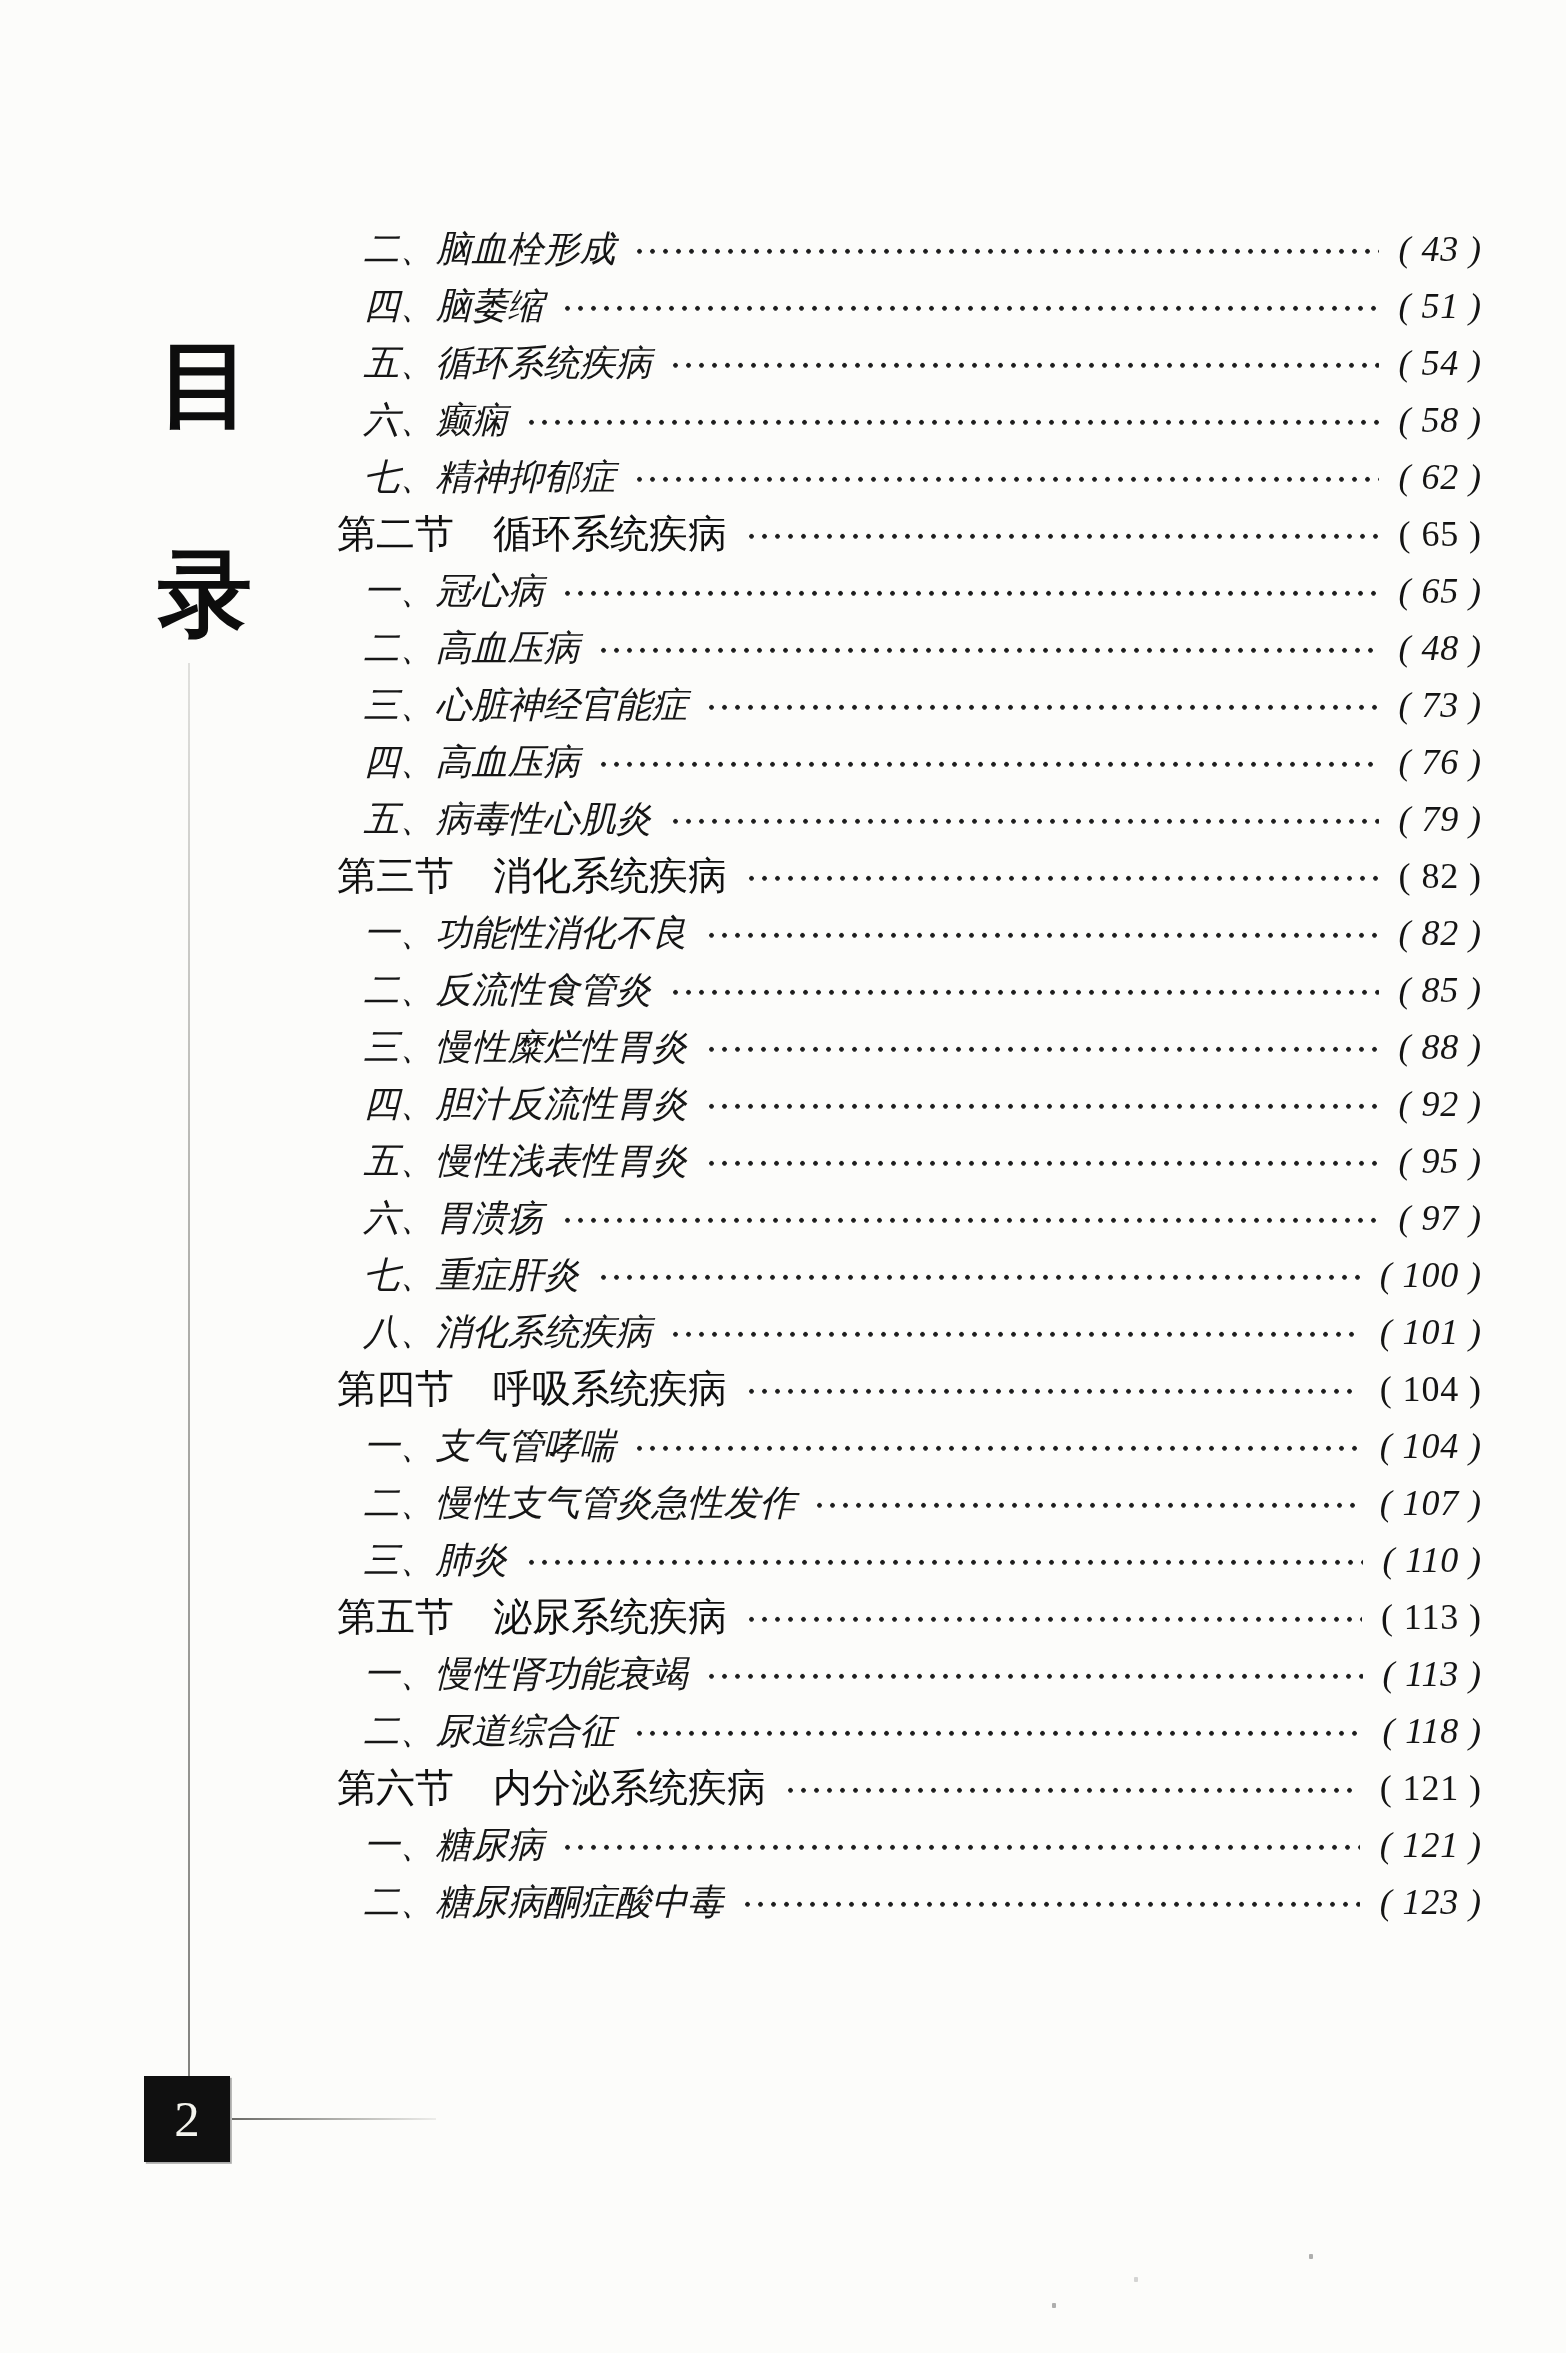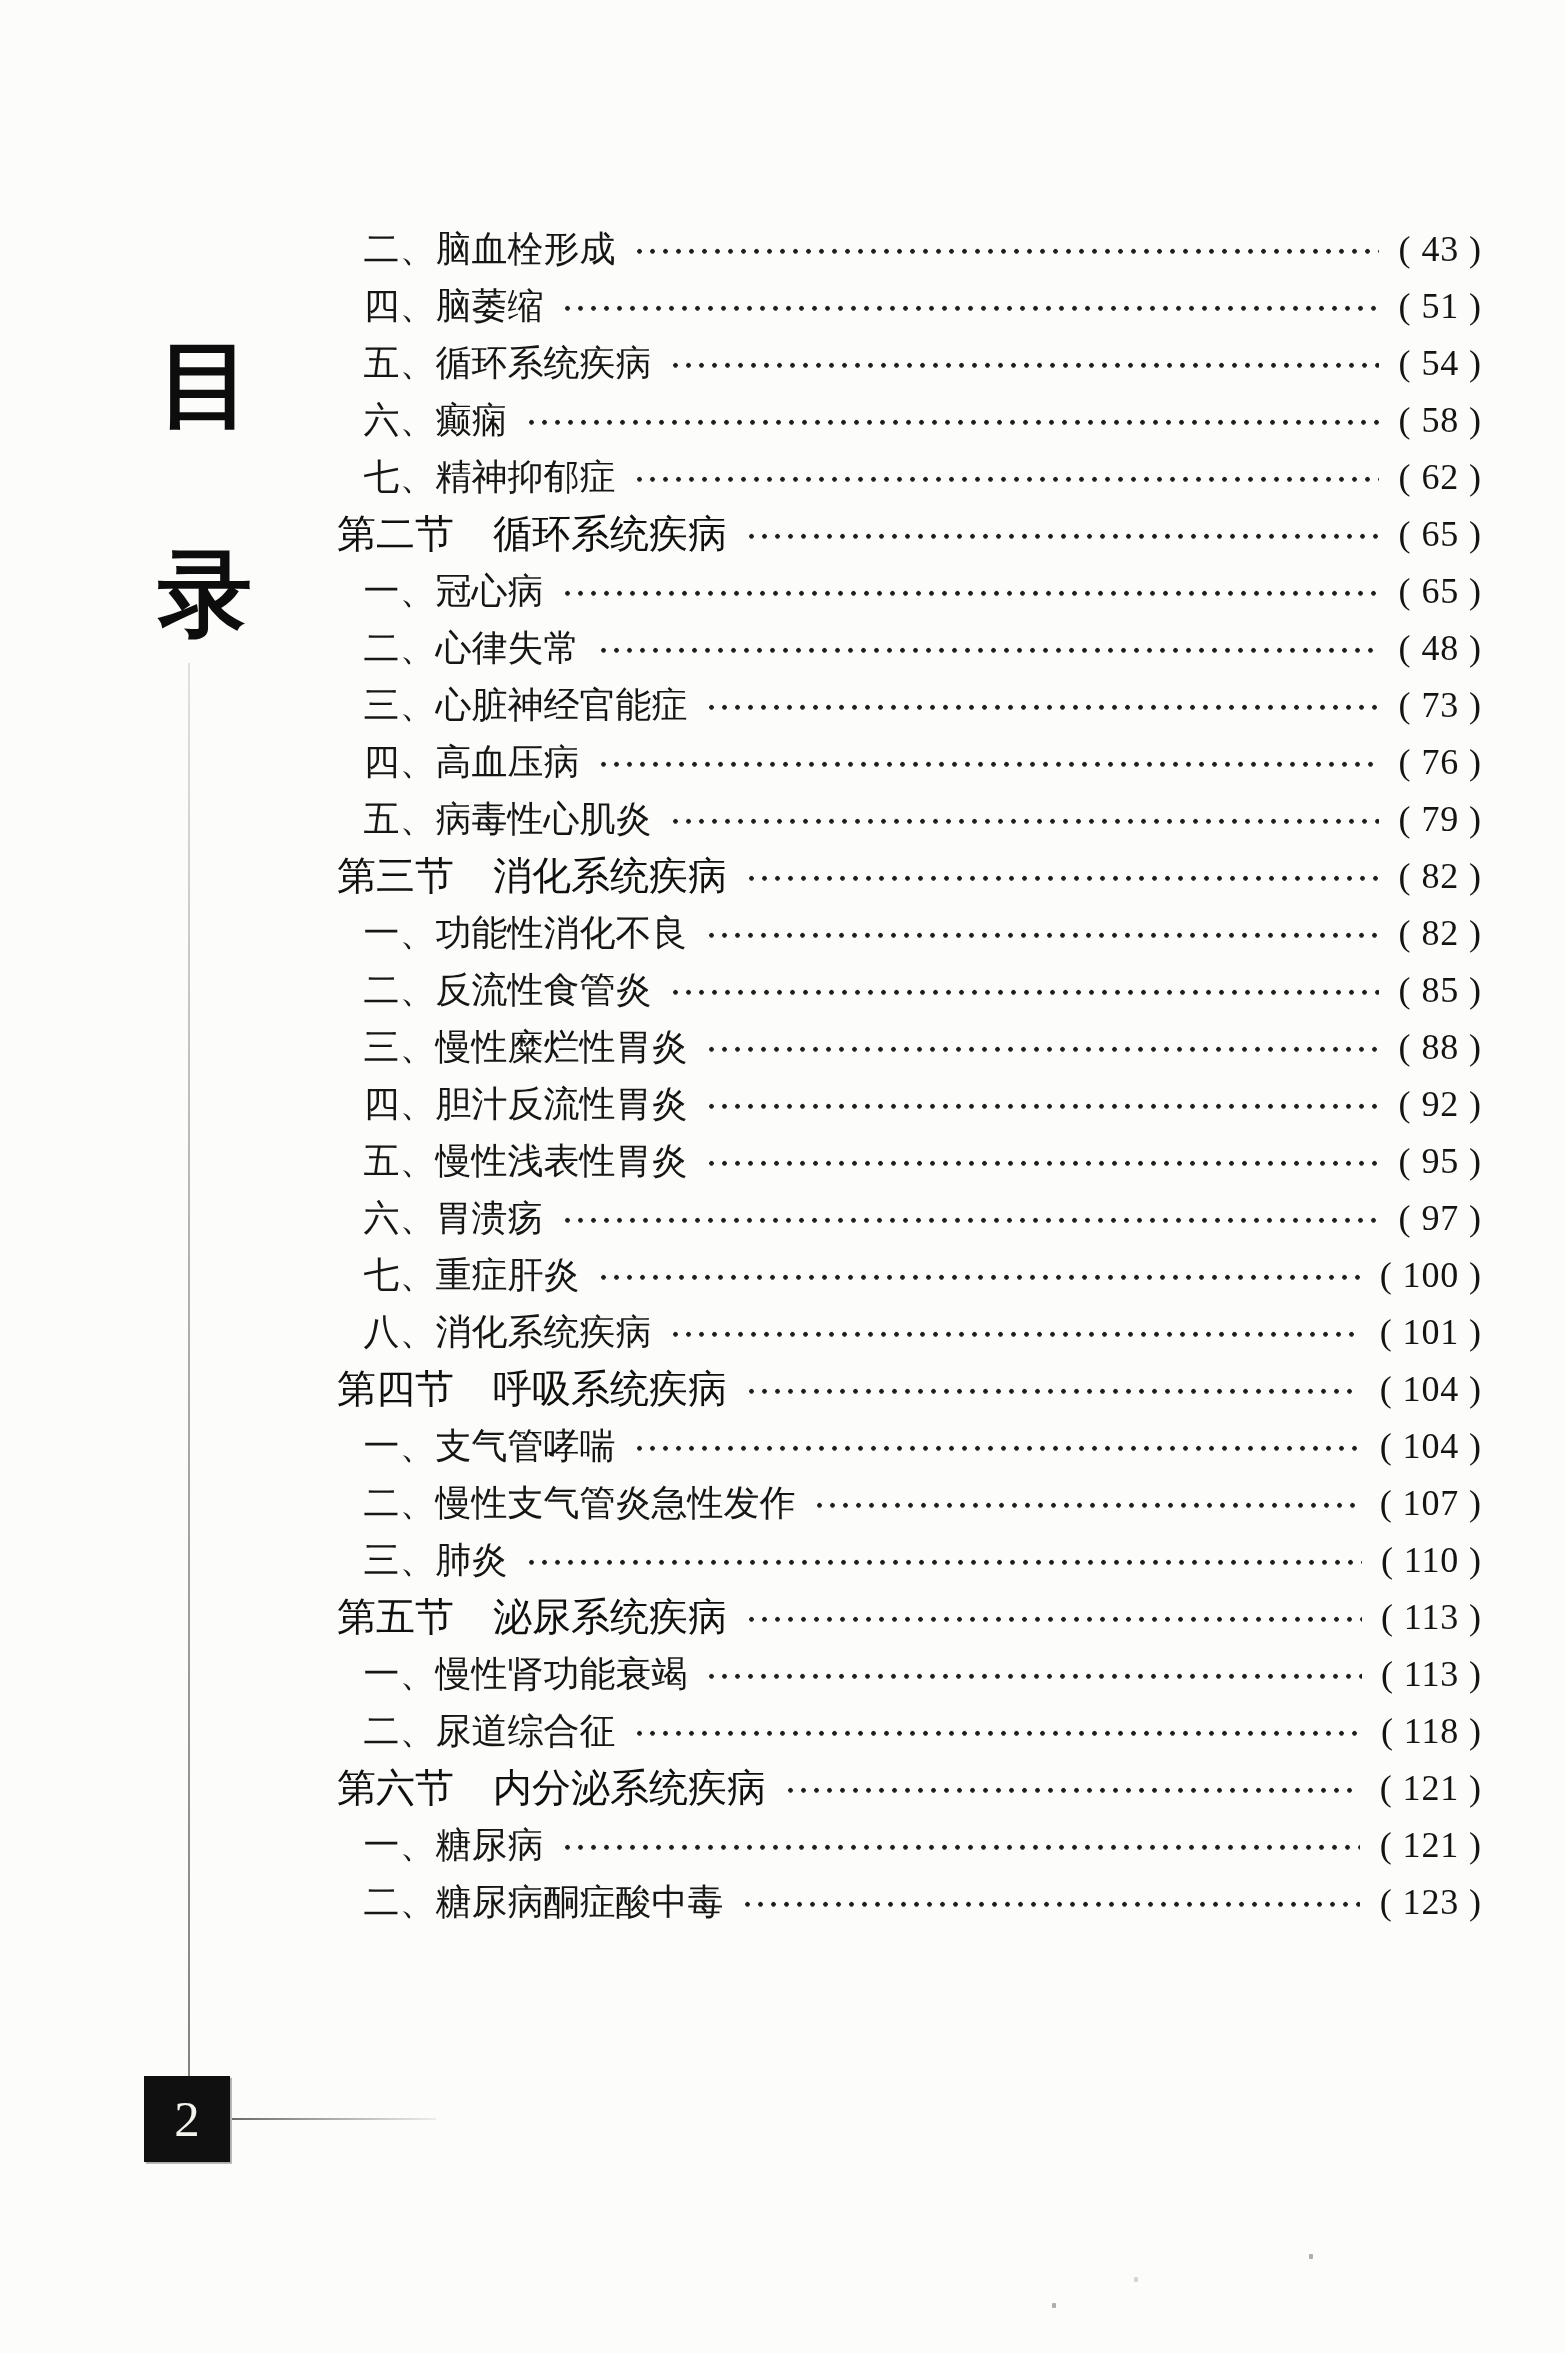--- a/index.html
+++ b/index.html
@@ -82,21 +82,21 @@
     white-space: nowrap;
     font-size: 36px;
     line-height: 1;
     color: #161616;
   }
   .row.section .label {
     font-size: 39px;
     font-weight: normal;
     color: #101010;
   }
-  .row.item { padding-left: 26.6px; }
+  .row.item { padding-left: 26.6px; font-style: italic; }
 
   .leader {
     flex: 1 1 auto;
     height: 10.6px;
     margin: 0 19.5px 0 17.7px;
     position: relative;
     top: 2.7px;
     background-image: radial-gradient(circle, #1c1c1c 2px, rgba(0,0,0,0) 2.6px);
     background-size: 13px 10.6px;
     background-repeat: repeat-x;
@@ -167,21 +167,21 @@
       <span class="label">第二节　循环系统疾病</span>
       <span class="leader"></span>
       <span class="pageno">( 65 )</span>
     </div>
       <div class="row item">
       <span class="label">一、冠心病</span>
       <span class="leader"></span>
       <span class="pageno">( 65 )</span>
     </div>
       <div class="row item">
-      <span class="label">二、心律失常</span>
+      <span class="label">二、高血压病</span>
       <span class="leader"></span>
       <span class="pageno">( 48 )</span>
     </div>
       <div class="row item">
       <span class="label">三、心脏神经官能症</span>
       <span class="leader"></span>
       <span class="pageno">( 73 )</span>
     </div>
       <div class="row item">
       <span class="label">四、高血压病</span>

